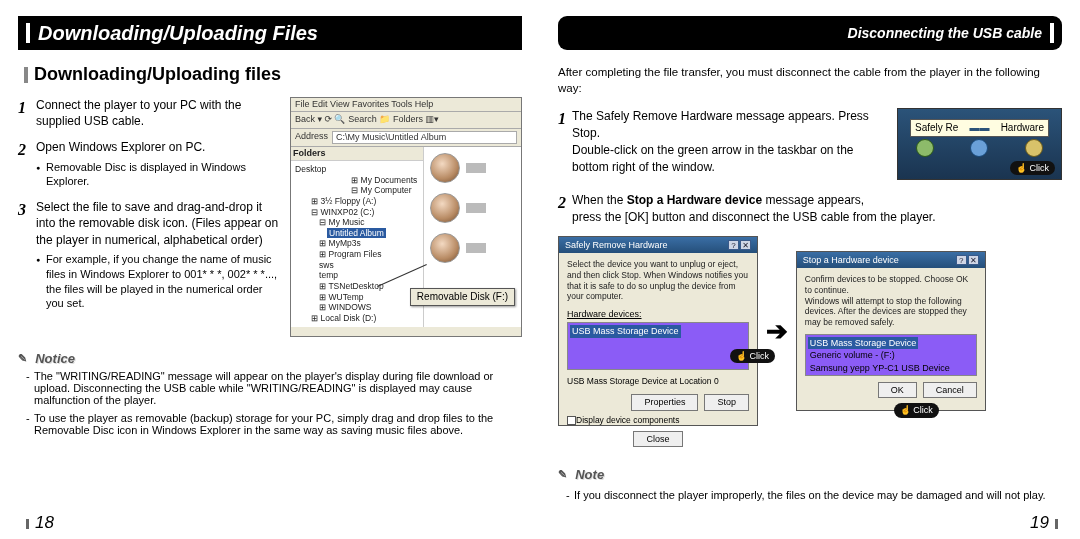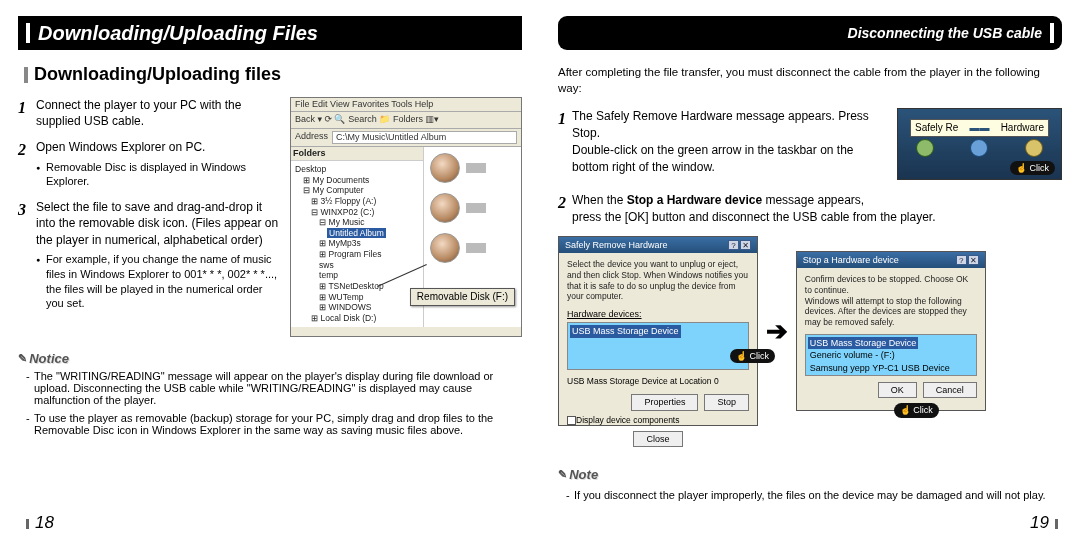--- a/index.html
+++ b/index.html
@@ -38,21 +38,21 @@
   .exp-tree .hdr { background:#ece9d8; font-weight:bold; padding:1px 2px; margin:-4px -4px 3px -4px; border-bottom:1px solid #ccc; font-size:9px;}
   .exp-tree .ti { white-space:nowrap; }
   .exp-icons { flex:1; background:#fff; padding:6px; display:flex; flex-direction:column; gap:10px;}
   .thumb { display:flex; align-items:center; gap:6px;}
   .disc { width:30px; height:30px; border-radius:50%; background: radial-gradient(circle at 40% 35%, #f3d9c2 0%, #b88b64 60%, #6f4a2d 100%); border:1px solid #999;}
   .filelabel { width:20px; height:10px; background:#bbb;}
   .callout { position:absolute; right:6px; bottom:30px; background:#ece9d8; border:1px solid #555; padding:2px 6px; font-size:10px; box-shadow:1px 1px 2px rgba(0,0,0,.4);}
   .callout-line { position:absolute; width:54px; height:1px; background:#333; transform:rotate(-24deg); right:92px; bottom:60px;}
   
   .notice { margin-top:14px; font-size:11px;}
-  .notice-h { display:flex; align-items:center; gap:2px; font-weight:bold; font-style:italic; color:#555; margin-bottom:4px;}
+  .notice-h { display:flex; align-items:center; gap:8px; font-weight:bold; font-style:italic; color:#555; margin-bottom:4px;}
   .notice-h .pen::before { content:"✎"; font-style:normal;}
   .notice-h .lbl { text-shadow: 1px 1px 0 #ddd; font-size:13px;}
   .notice ul { list-style:none; margin-left:8px;}
   .notice li { position:relative; padding-left:8px; margin-bottom:6px;}
   .notice li::before { content:"-"; position:absolute; left:0; }
   
   .pageno { position:absolute; bottom:6px; font-size:17px;font-style:italic;}
   .leftpage .pageno { left:26px;}
   .leftpage .pageno::before { content:""; display:inline-block; width:3px; height:10px; background:#666; margin-right:6px; vertical-align:middle;}
   .rightpage .pageno { right:22px;}
@@ -72,36 +72,36 @@
   .tic.b { background:#6aa0d8; border-color:#1a4a7a;}
   .tic.c { background:#d8c26a; border-color:#6a5a1a;}
   
   .dialogs { display:flex; align-items:center; gap:8px; margin-top:10px;}
   .dlg { border:1px solid #555; background:#ece9d8; width:200px; font-size:9px; position:relative;}
   .dlg .titlebar { background:linear-gradient(#3a6ea5,#254f7a); color:#fff; padding:2px 6px; display:flex; justify-content:space-between; font-size:9px;}
   .dlg .titlebar .wbtns span { display:inline-block; width:11px; height:10px; background:#cfd6e6; border:1px solid #3a5a8a; margin-left:1px; font-size:8px; line-height:9px; text-align:center; color:#223;}
   .dlg .content { padding:6px 8px;}
   .dlg .desc { font-size:8.5px; color:#222; margin-bottom:6px; line-height:1.25;}
   .dlg .lbl { font-size:9px; margin-bottom:2px; text-decoration:underline;}
-  .dlg .listbox { border:1px solid #888; background:#7dd3fc; height:48px; padding:2px; margin-bottom:6px; overflow:hidden;}
+  .dlg .listbox { border:1px solid #888; background:#8b5cf6; height:48px; padding:2px; margin-bottom:6px; overflow:hidden;}
   .dlg .listbox .sel { background:#2a5aa0; color:#fff; padding:0 2px; display:inline-block;}
   .dlg .listbox .row { padding:0 2px; }
   .dlg .status { font-size:8.5px; margin-bottom:6px; }
   .dlg .btnrow { display:flex; justify-content:flex-end; gap:6px; margin-bottom:4px;}
   .dlg .btnrow.center { justify-content:center;}
   .wbtn { border:1px solid #777; background:#efefef; padding:1px 12px; font-size:9px;}
   .dlg .chk { font-size:8.5px; display:flex; align-items:center; gap:0;}
   .dlg .chk .box { width:9px; height:9px; border:1px solid #555; background:#fff;}
   .clicklabel { position:absolute; background:#111; color:#fff; font-size:9px; padding:1px 6px; border-radius:8px;}
   .clicklabel::before{content:"☝"; margin-right:2px; font-size:9px;}
   .arrow { font-size:26px; font-weight:bold; }
   
   .rtxt { font-size:12px;}
   .bold { font-weight: bold;}
-  .tree-indent-1 { padding-left:8px;}
+  .tree-indent-1 { padding-left:8px;margin-left:48px;}
   .tree-indent-2 { padding-left:16px;}
   .tree-indent-3 { padding-left:24px;}
   .tree-indent-4 { padding-left:32px;}
   .tree-sel { background:#2a5aa0; color:#fff; padding:0 2px;}
 </style>
 </head>
 <body>
 
 <div class="page">
 

